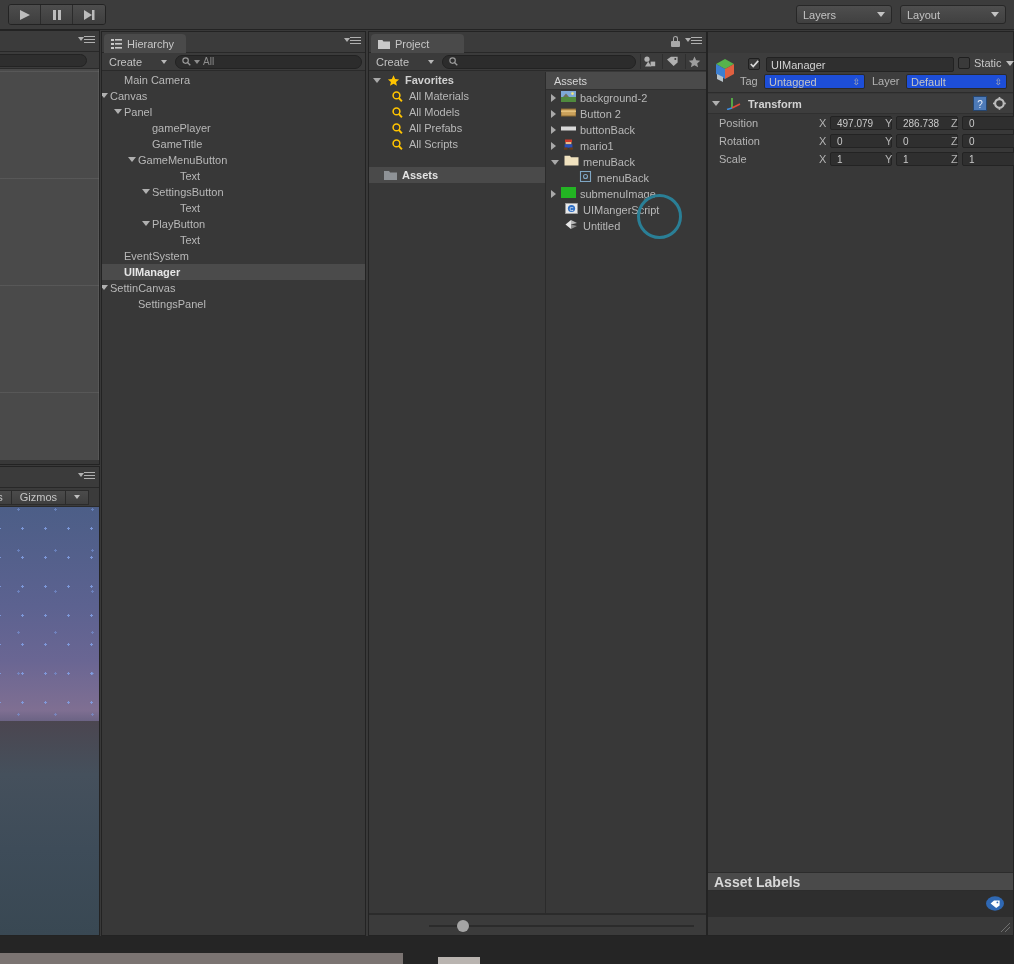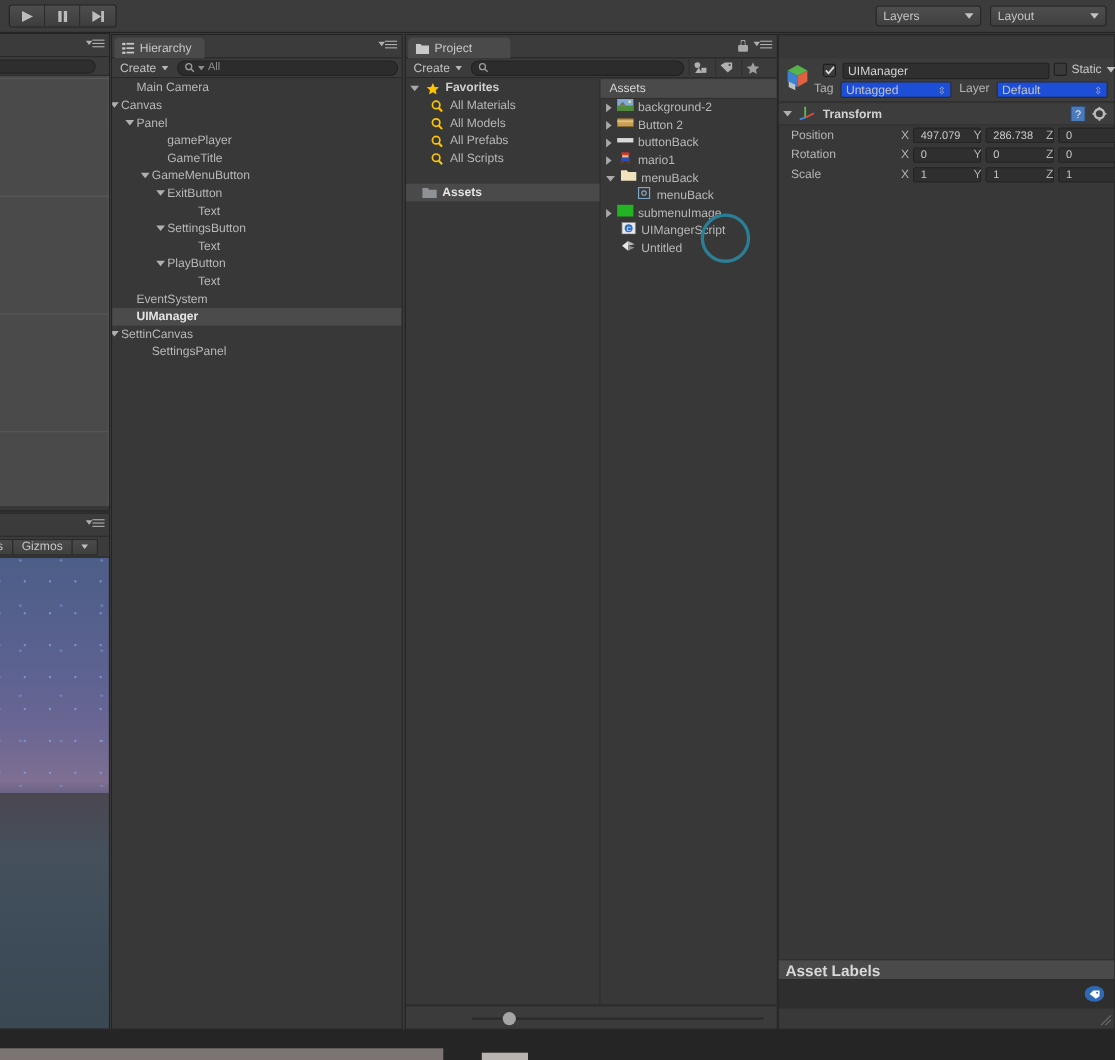--- a/index.html
+++ b/index.html
@@ -84,21 +84,21 @@
   }
   .lock .body { position: absolute; bottom: 0; width: 9px; height: 6px; background: #a8a8a8; border-radius: 1px; }
   .lock .shk { position: absolute; top: 0; left: 2px; width: 5px; height: 6px; border: 1.5px solid #a8a8a8; border-bottom: none; border-radius: 3px 3px 0 0; }
 
   .panel-toolbar {
     height: 18px; background: #3b3b3b;
     border-bottom: 1px solid #2a2a2a;
     display: flex; align-items: center; padding: 0 3px; gap: 4px;
   }
   .create-btn {
-    display: flex; align-items: center; gap: 5px;
+    display: flex; align-items: center; gap: 19px;
     color: #c2c2c2; font-size: 11px; padding: 0 4px; height: 31px;
   }
   .create-btn .arw {
     width: 0; height: 0;
     border-left: 3.5px solid transparent; border-right: 3.5px solid transparent;
     border-top: 4px solid #b8b8b8;
   }
   .search {
     flex: 1; height: 14px;
     background: #2c2c2c; border: 1px solid #222; border-radius: 7px;
@@ -419,21 +419,20 @@
       </div>
     </div>
 
     <div id="hier-list">
         <div class="hrow"><span style="margin-left: 22px;">Main Camera</span></div>
         <div class="hrow"><span class="foldarw" style="left: -2px;"></span><span style="margin-left: 8px;">Canvas</span></div>
         <div class="hrow"><span class="foldarw" style="left: 12px;"></span><span style="margin-left: 22px;">Panel</span></div>
         <div class="hrow"><span style="margin-left: 50px;">gamePlayer</span></div>
         <div class="hrow"><span style="margin-left: 50px;">GameTitle</span></div>
         <div class="hrow"><span class="foldarw" style="left: 26px;"></span><span style="margin-left: 36px;">GameMenuButton</span></div>
-        <div class="hrow"><span class="foldarw" style="left: 40px;"></span><span style="margin-left: 50px;">ExitButton</span></div>
         <div class="hrow"><span style="margin-left: 78px;">Text</span></div>
         <div class="hrow"><span class="foldarw" style="left: 40px;"></span><span style="margin-left: 50px;">SettingsButton</span></div>
         <div class="hrow"><span style="margin-left: 78px;">Text</span></div>
         <div class="hrow"><span class="foldarw" style="left: 40px;"></span><span style="margin-left: 50px;">PlayButton</span></div>
         <div class="hrow"><span style="margin-left: 78px;">Text</span></div>
         <div class="hrow"><span style="margin-left: 22px;">EventSystem</span></div>
         <div class="hrow selected"><span style="margin-left: 22px;">UIManager</span></div>
         <div class="hrow"><span class="foldarw" style="left: -2px;"></span><span style="margin-left: 8px;">SettinCanvas</span></div>
         <div class="hrow"><span style="margin-left: 36px;">SettingsPanel</span></div>
       </div>

